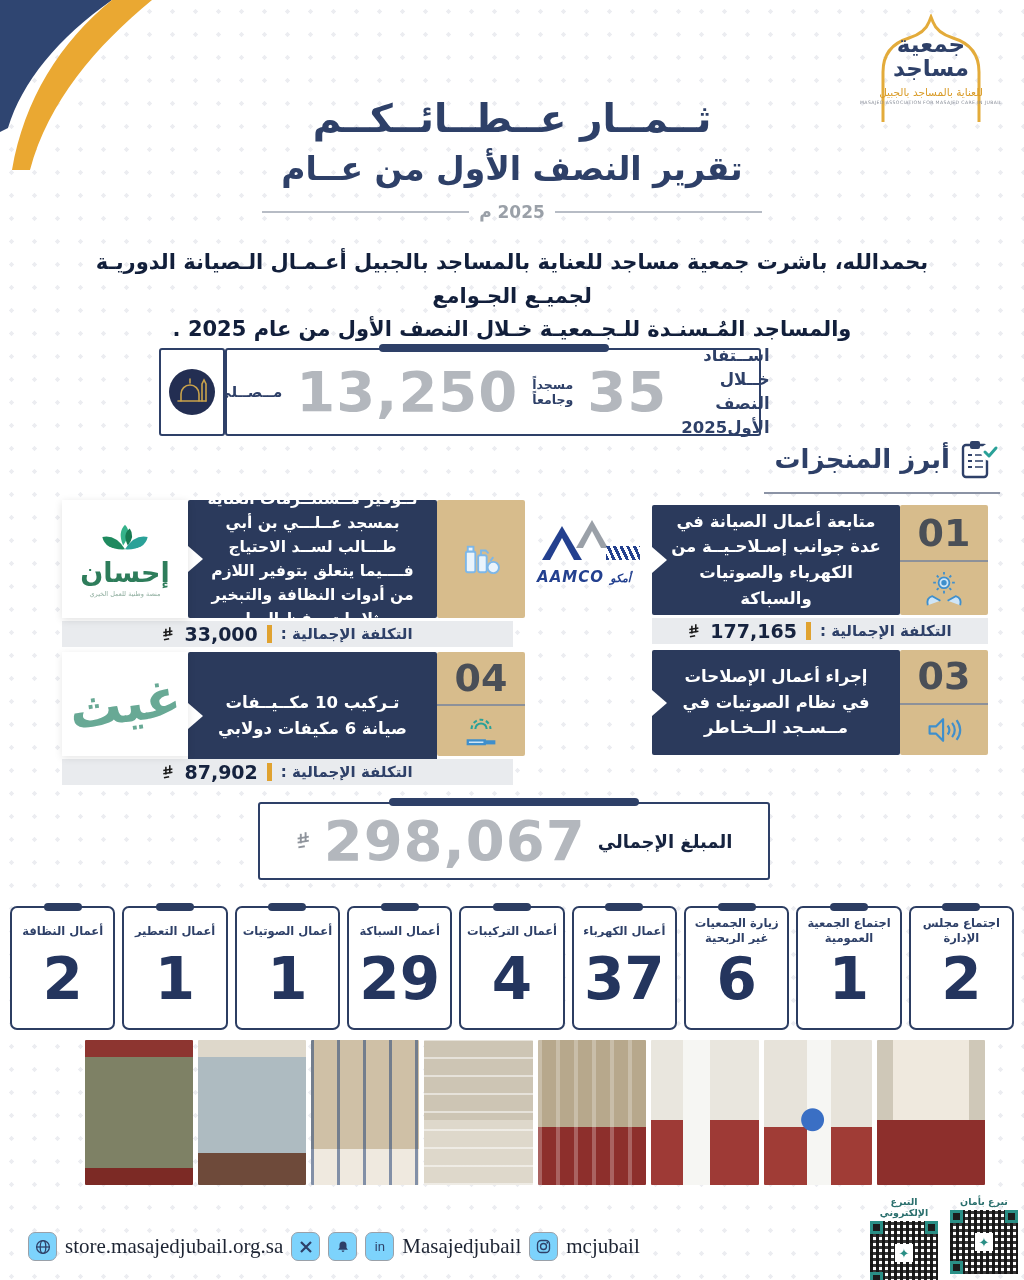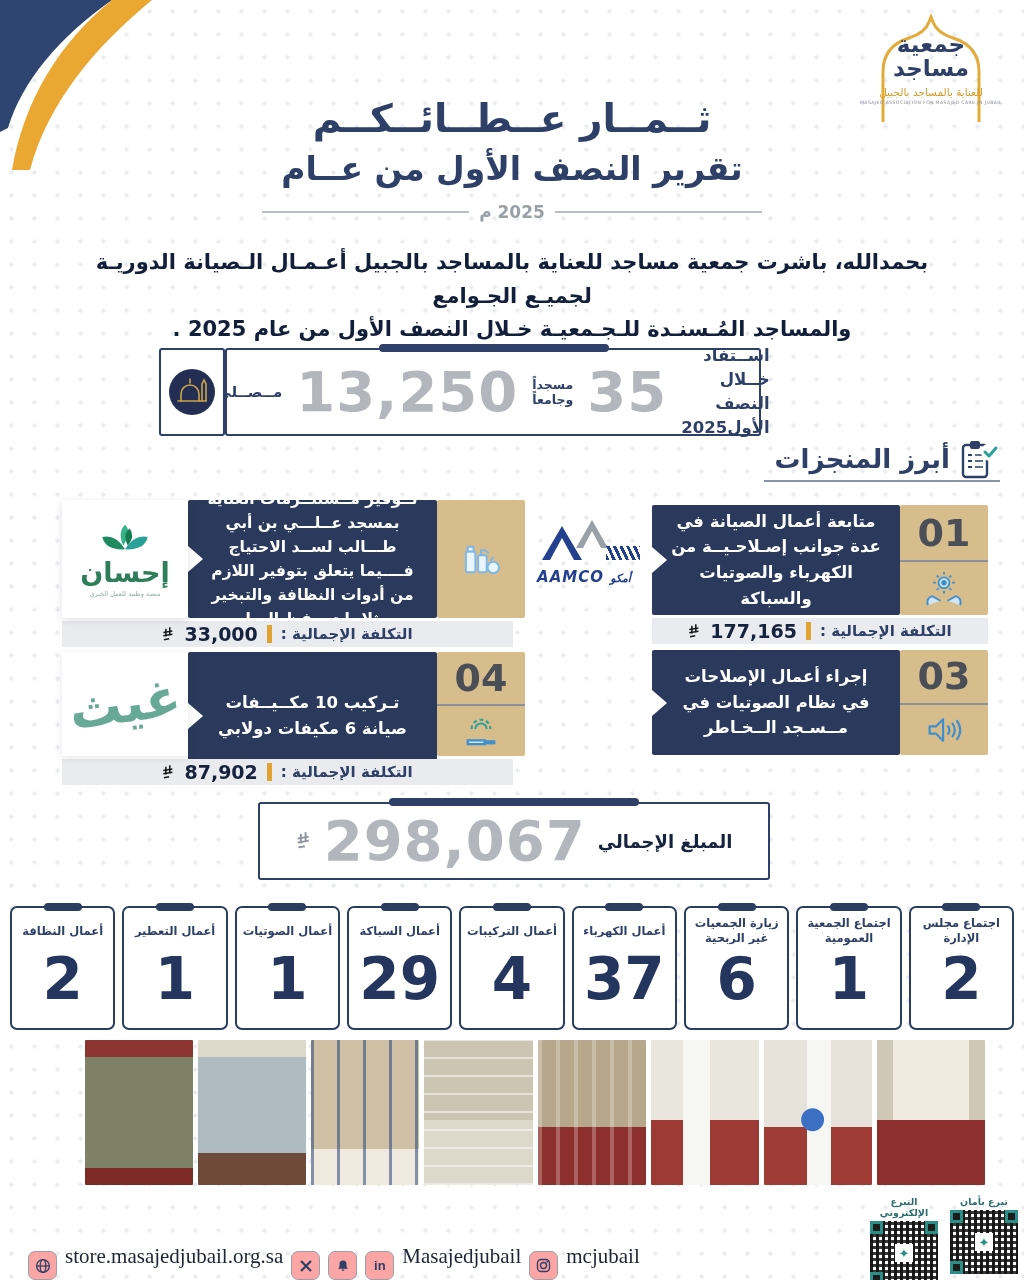--- a/index.html
+++ b/index.html
@@ -37,21 +37,21 @@
   .summary .accent{position:absolute;top:-6px;right:150px;width:230px;height:8px;background:#2e4068;border-radius:4px;}
   .sum-label{color:#2e4068;font-weight:bold;font-size:16.5px;text-align:right;line-height:1.45;}
   .big-gray{color:#b3b7bd;font-weight:bold;font-size:56px;letter-spacing:1px;line-height:1;}
   .sum-unit{color:#2e4068;font-weight:bold;font-size:12.5px;}
   .sum-unit.w{font-size:15px;letter-spacing:1px;}
   .sum-icon-box{position:absolute;left:-68px;top:-2px;width:62px;height:84px;border:2px solid #2e4068;
                 border-radius:3px;background:#fff;display:flex;align-items:center;justify-content:center;}
 
   
   .ach-head{position:absolute;top:438px;right:24px;width:236px;direction:rtl;display:flex;align-items:center;
-            gap:8px;justify-content:flex-start;border-bottom:2px solid #8b93a5;padding-bottom:0;}
+            gap:8px;justify-content:flex-start;border-bottom:2px solid #8b93a5;padding-bottom:12px;}
   .ach-head .txt{color:#2e4068;font-weight:bold;font-size:26px;}
 
   
   .numbox{position:absolute;width:88px;background:#d7bc8c;display:flex;flex-direction:column;border-radius:2px;}
   .numbox .num{flex:1.05;display:flex;align-items:center;justify-content:center;
                font-size:38px;font-weight:bold;color:#4a4f57;border-bottom:2px solid #8d9199;}
   .numbox .ic{flex:1;display:flex;align-items:center;justify-content:center;}
   .navybox{position:absolute;background:#2b3a5c;color:#fff;display:flex;align-items:center;justify-content:center;
            direction:rtl;text-align:center;font-weight:bold;font-size:16.5px;line-height:1.55;padding:0 16px;border-radius:2px;}
   .navybox::before{content:"";position:absolute;left:0;top:50%;transform:translateY(-50%);
@@ -118,22 +118,22 @@
        linear-gradient(180deg,#e9e6de 0 55%,#9e3a36 55%);}
   .p7{background:radial-gradient(circle at 45% 55%,#3a6fc4 0 11%,transparent 12%),
        linear-gradient(90deg,transparent 0 40%,#f6f6f3 40% 62%,transparent 62%),
        linear-gradient(180deg,#e7e3da 0 60%,#a03c36 60%);}
   .p8{background:linear-gradient(180deg,transparent 0 55%,#8d2f2c 55%),
        linear-gradient(90deg,#cfc8b8 0 15%,#efe9de 15% 85%,#cfc8b8 85%);}
 
   
   .social{position:absolute;top:1232px;left:28px;display:flex;align-items:center;gap:8px;
           font-family:"Liberation Serif", serif;color:#1d2433;}
-  .sq{width:27px;height:27px;border:1.5px solid #9aa0a8;border-radius:7px;background:#fca5a5;
-      display:flex;align-items:center;justify-content:center;color:#2e4068;font-weight:bold;margin-top:19px;}
+  .sq{width:27px;height:27px;border:1.5px solid #9aa0a8;border-radius:7px;background:#7dd3fc;
+      display:flex;align-items:center;justify-content:center;color:#2e4068;font-weight:normal;}
   .social .handle{font-size:21px;}
   .sq .in{font-family:"Liberation Sans", sans-serif;font-size:13px;}
 
   .qr-zone{position:absolute;top:1196px;right:4px;display:flex;gap:8px;direction:ltr;}
   .qr-item{width:72px;text-align:center;}
   .qr-item .lbl{color:#2a6f6d;font-weight:bold;font-size:9.5px;margin-bottom:3px;direction:rtl;}
   .qr{position:relative;width:68px;height:64px;margin:0 auto;background:
       repeating-linear-gradient(0deg,rgba(20,20,20,.85) 0 3px,transparent 3px 6px),
       repeating-linear-gradient(90deg,#1c1c1c 0 3px,#fff 3px 6px);}
   .qr .f{position:absolute;width:13px;height:13px;border:3px solid #2a8f86;background:#1c1c1c;box-sizing:border-box;}

